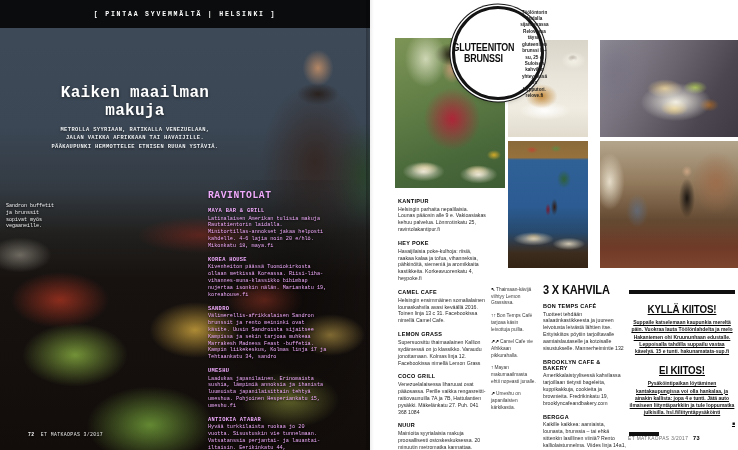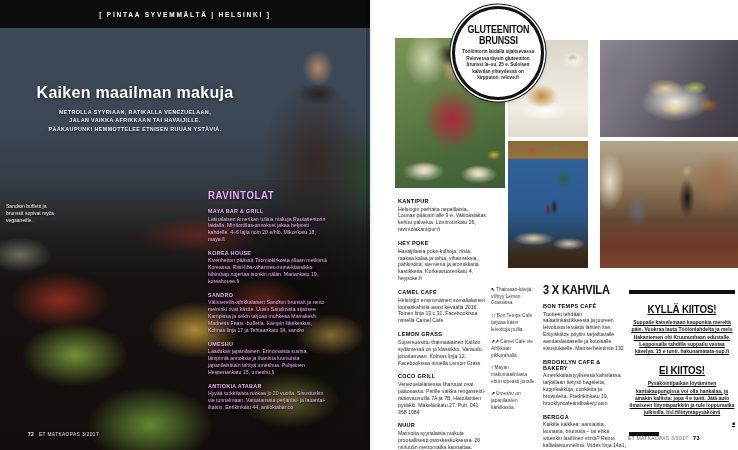--- a/index.html
+++ b/index.html
@@ -2,21 +2,21 @@
 <html><head>
 <meta charset="utf-8">
 <style>
   html,body { margin:0; padding:0; background:#ffffff; }
   .spread {
     position:relative; width:738px; height:450px; overflow:hidden;
     background:#ffffff; font-family:"Liberation Sans", sans-serif;
     -webkit-font-smoothing:antialiased;
   }
   
-  .left-page { position:absolute; left:0; top:0; width:370px; height:450px; background:#14100c; }
+  .left-page { position:absolute; left:0; top:0; width:370px; height:450px; background:#14100c;font-family:Liberation Mono, monospace; }
   .left-photo {
     position:absolute; inset:0;
     background:
       radial-gradient(22px 26px at 318px 68px, rgba(186,138,102,0.95), rgba(186,138,102,0) 70%),
       radial-gradient(30px 16px at 318px 94px, rgba(40,30,26,0.92), rgba(40,30,26,0) 70%),
       radial-gradient(75px 110px at 315px 162px, rgba(52,36,30,0.85), rgba(52,36,30,0) 72%),
       radial-gradient(45px 70px at 362px 175px, rgba(40,70,40,0.8), rgba(40,70,40,0) 75%),
       radial-gradient(90px 26px at 200px 235px, rgba(140,40,30,0.55), rgba(140,40,30,0) 70%),
       radial-gradient(70px 40px at 60px 300px, rgba(160,50,32,0.85), rgba(160,50,32,0) 70%),
       radial-gradient(75px 45px at 75px 355px, rgba(125,160,60,0.9), rgba(125,160,60,0) 70%),
@@ -107,21 +107,21 @@
       radial-gradient(34px 44px at 84% 33%, rgba(158,108,74,0.85), rgba(158,108,74,0) 72%),
       radial-gradient(8px 9px at 63% 24%, rgba(204,166,132,0.95), rgba(204,166,132,0) 65%),
       radial-gradient(13px 32px at 63% 45%, rgba(22,18,15,0.96), rgba(22,18,15,0) 62%),
       radial-gradient(16px 24px at 27% 55%, rgba(90,120,160,0.55), rgba(90,120,160,0) 70%),
       linear-gradient(180deg, #b3a58c 0%, #937b5e 32%, #644a32 62%, #6f3a28 84%, #7d452e 100%); }
   
   .badge {
     position:absolute; left:452px; top:6px; width:92px; height:94px; z-index:6;
     background:#ffffff; border:3px solid #141414; border-radius:50%;
     box-shadow:0 0 0 1.5px #ffffff, 0 0 0 2.5px #141414, 0 2px 5px rgba(0,0,0,0.25);
-    display:flex; flex-direction:column; align-items:center; justify-content:center;
+    display:flex; flex-direction:row; align-items:center; justify-content:center;
     text-align:center; padding:6px; box-sizing:border-box;
   }
   .badge-title { font-size:10.5px; font-weight:900; line-height:1.05; color:#0d0d0d; transform:scaleX(0.85); letter-spacing:-0.2px; }
   .badge-body { margin-top:3px; font-size:4.6px; font-weight:bold; line-height:1.4; color:#1c1c1c; }
   
   .col-listings { position:absolute; left:398px; top:198px; width:88px; }
   .r-entry { margin-bottom:7px; }
   .r-entry-name { font-size:5.5px; font-weight:800; letter-spacing:0.3px; color:#000; margin-bottom:1.5px; }
   .r-entry-body { font-size:5.2px; line-height:1.33; color:#2a2a2a; }
   .col-captions { position:absolute; left:491px; top:287px; width:46px; }

